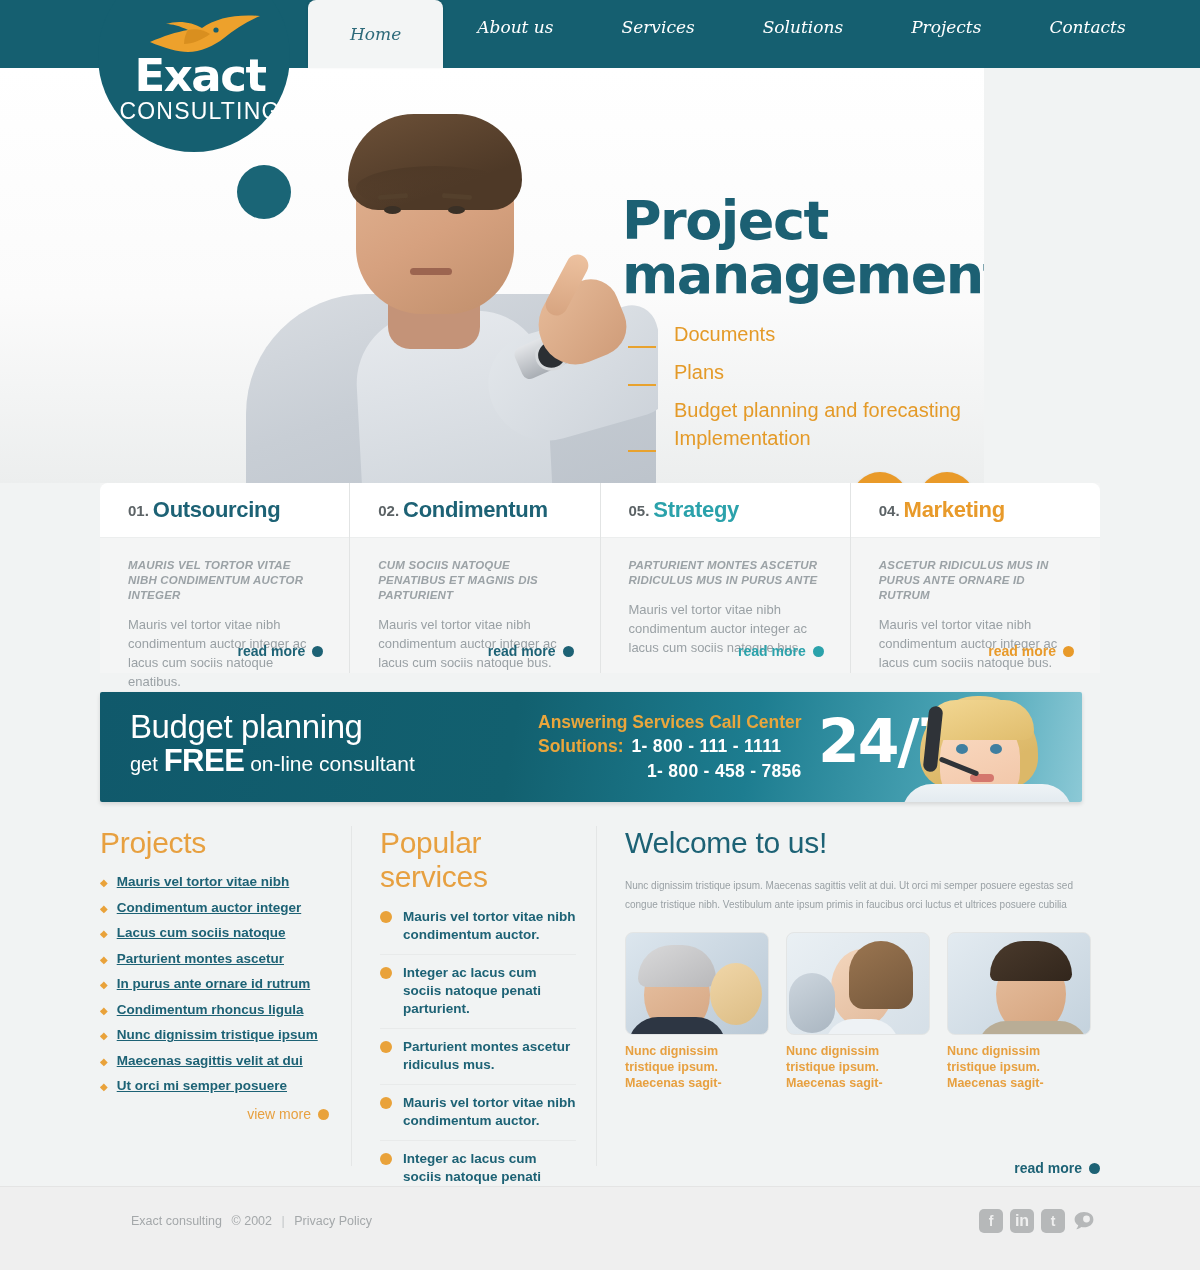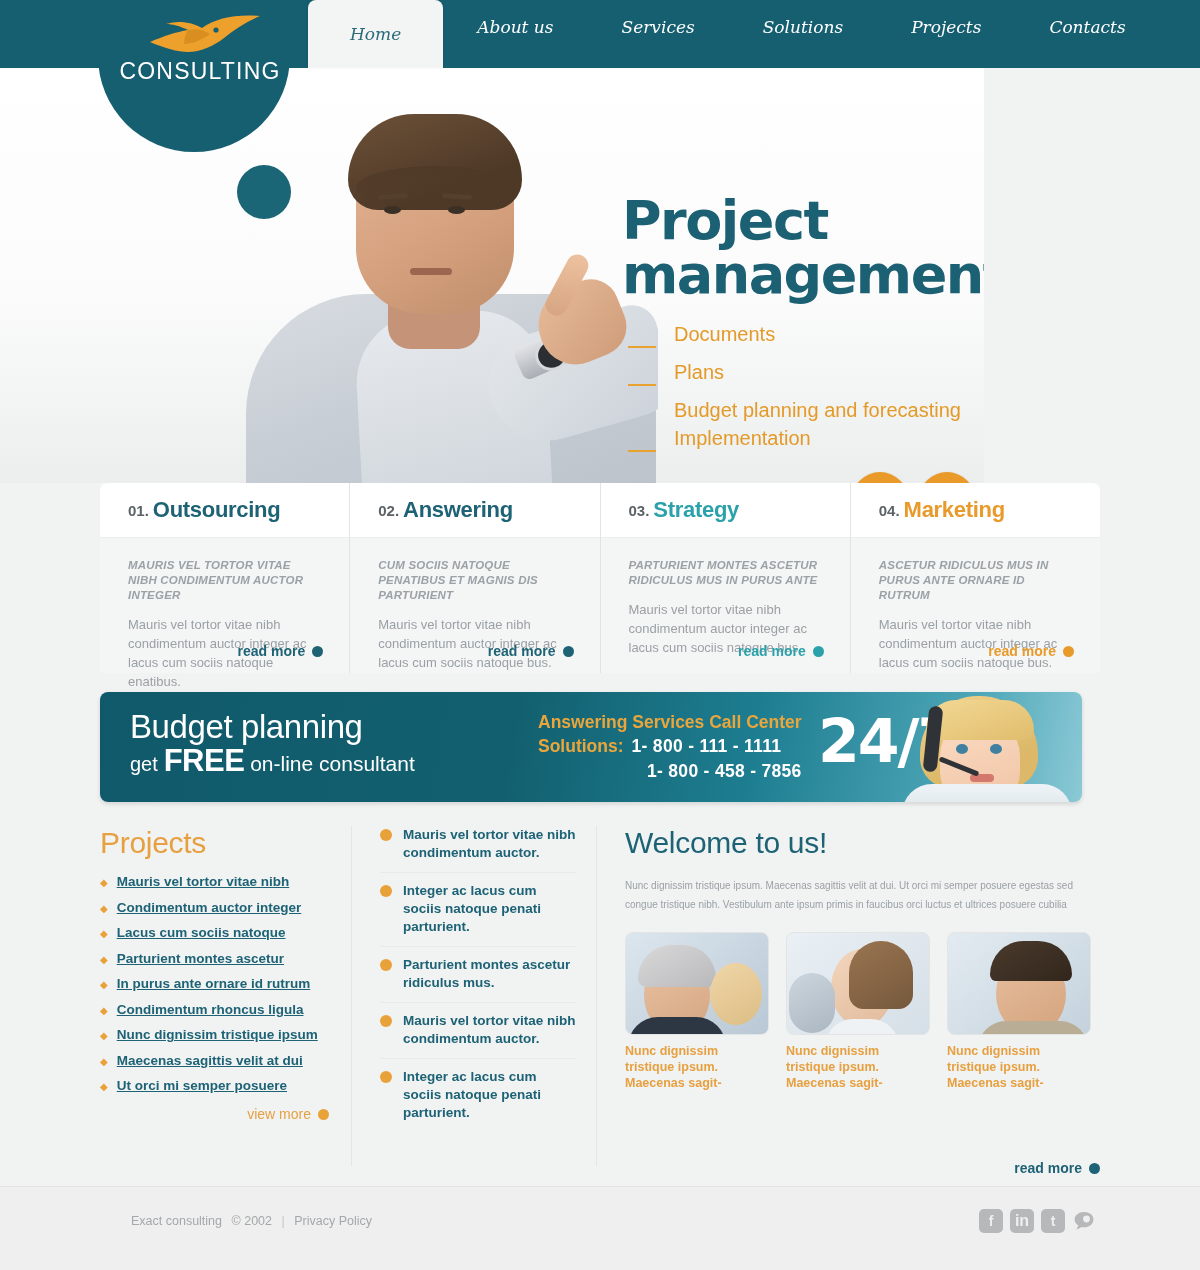--- a/index.html
+++ b/index.html
@@ -194,21 +194,21 @@
   .read-more .rdot { width: 11px; height: 11px; border-radius: 50%; display: inline-block; }
   .c1 .read-more, .c2 .read-more { color: #1d6275; }
   .c1 .rdot, .c2 .rdot { background: #1d6275; }
   .c3 .read-more { color: #2ba2ab; } .c3 .rdot { background: #2ba2ab; }
   .c4 .read-more { color: #e89a2a; } .c4 .rdot { background: #e89a2a; }
 
   
   .banner {
     position: absolute; left: 100px; top: 692px; width: 982px; height: 110px;
     background: linear-gradient(100deg,#10596b 0%,#12606f 42%,#1d7d90 66%,#4ea7b8 88%,#8cc9d6 100%);
-    border-radius: 8px; overflow: hidden;
+    border-radius: 2px; overflow: hidden;
     box-shadow: 0 2px 4px rgba(0,0,0,.13);
   }
   .bn-left { position: absolute; left: 30px; top: 16px; }
   .bn-title {
     font-size: 33px; color: #ffffff; font-weight: 300; letter-spacing: -.4px;
     line-height: 38px; font-family: "Liberation Sans", sans-serif;
   }
   .bn-sub { font-size: 21px; color: #ffffff; line-height: 30px; }
   .bn-sub .get { font-weight: normal; font-size: 20px; }
   .bn-sub .free { font-weight: bold; font-size: 31px; letter-spacing: -.5px; }
@@ -337,20 +337,21 @@
   <div class="logo-inner">
     <div class="logo-bird">
       <svg width="120" height="44" viewBox="0 0 120 44">
         <path d="M6 28 C20 22 32 18 44 16 C36 12 28 10 22 10 C34 6 48 8 58 14
                  C72 4 92 0 116 2 C102 8 90 16 80 24 C70 32 56 38 44 38
                  C34 38 20 34 6 28 Z" fill="#eda12c"></path>
         <path d="M44 16 C52 14 60 16 66 20 C58 26 48 30 40 30 C40 24 42 19 44 16 Z" fill="#d98f1f"></path>
         <circle cx="72" cy="16" r="2.6" fill="#155f70"></circle>
       </svg>
     </div>
+    <div class="logo-exact">Exact</div>
     <div class="logo-consulting">CONSULTING</div>
   </div>
 
   <div class="nav">
     <div class="nav-item active">Home</div>
     <div class="nav-item">About us</div>
     <div class="nav-item">Services</div>
     <div class="nav-item">Solutions</div>
     <div class="nav-item">Projects</div>
     <div class="nav-item">Contacts</div>
@@ -414,35 +415,35 @@
       </div>
       <div class="read-more">
         <span>read more</span>
         <span class="rdot"></span>
       </div>
     </div>
 
     <div class="card c2">
       <div class="card-head">
         <span class="card-num">02.</span>
-        <span class="card-title">Answering</span>
+        <span class="card-title">Condimentum</span>
       </div>
       <div class="card-body">
         <div class="card-sub">CUM SOCIIS NATOQUE PENATIBUS ET MAGNIS DIS PARTURIENT</div>
         <div class="card-text">Mauris vel tortor vitae nibh condimentum auctor integer ac lacus cum sociis natoque bus.</div>
       </div>
       <div class="read-more">
         <span>read more</span>
         <span class="rdot"></span>
       </div>
     </div>
 
     <div class="card c3">
       <div class="card-head">
-        <span class="card-num">03.</span>
+        <span class="card-num">05.</span>
         <span class="card-title">Strategy</span>
       </div>
       <div class="card-body">
         <div class="card-sub">PARTURIENT MONTES ASCETUR RIDICULUS MUS IN PURUS ANTE</div>
         <div class="card-text">Mauris vel tortor vitae nibh condimentum auctor integer ac lacus cum sociis natoque bus.</div>
       </div>
       <div class="read-more">
         <span>read more</span>
         <span class="rdot"></span>
       </div>
@@ -531,20 +532,21 @@
           <span class="proj-link">Maecenas sagittis velit at dui</span>
         </div>
       <div class="proj-item">
           <span class="proj-bullet">◆</span>
           <span class="proj-link">Ut orci mi semper posuere</span>
         </div>
       <div class="view-more"><span>view more</span><span class="vdot"></span></div>
     </div>
 
     <div class="col-services">
+      <div class="h-orange">Popular services</div>
       <div class="svc-item">
           <span class="svc-bullet"></span>
           <span class="svc-text">Mauris vel tortor vitae nibh condimentum auctor.</span>
         </div>
       <div class="svc-item">
           <span class="svc-bullet"></span>
           <span class="svc-text">Integer ac lacus cum sociis natoque penati parturient.</span>
         </div>
       <div class="svc-item">
           <span class="svc-bullet"></span>

